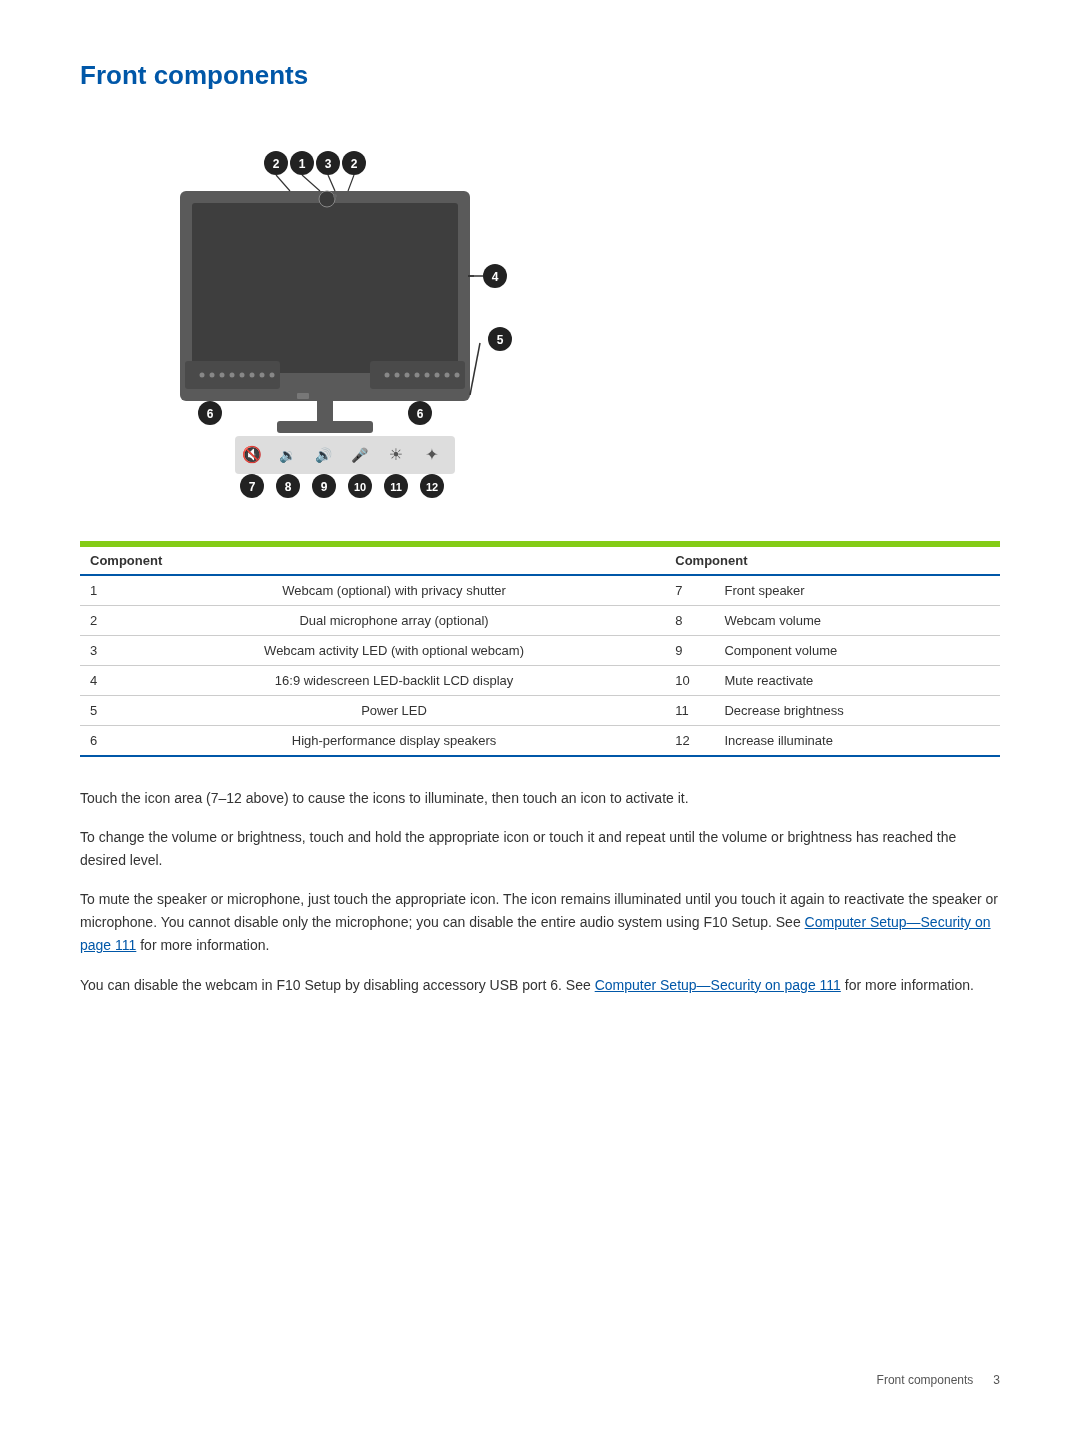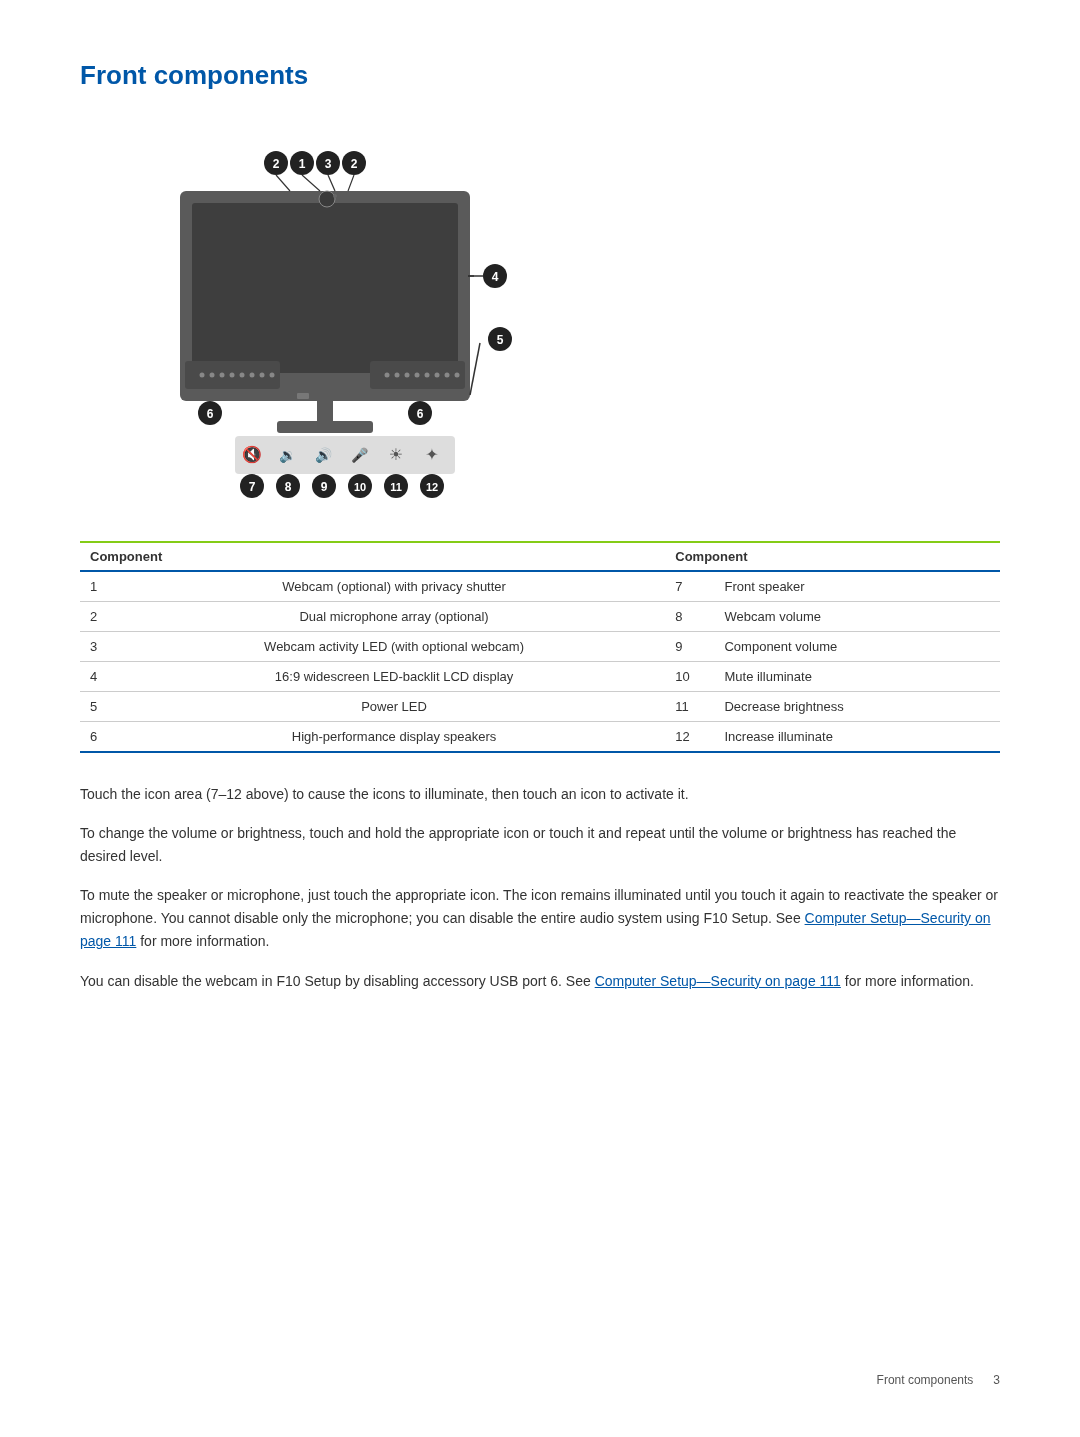--- a/index.html
+++ b/index.html
@@ -37,21 +37,21 @@
       width: 100%;
       border-collapse: collapse;
       margin-bottom: 30px;
     }
 
     .components-table th {
       font-weight: bold;
       font-size: 13px;
       padding: 6px 10px;
       border-bottom: 2px solid #0057a8;
-      border-top: 2px solid #84cc16;
+      border-top: 6px solid #84cc16;
       text-align: left;
       background: #fff;
     }
 
     .components-table td {
       padding: 7px 10px;
       font-size: 13px;
       border-bottom: 1px solid #ccc;
     }
 
@@ -233,21 +233,21 @@
       <tr>
         <td>3</td>
         <td>Webcam activity LED (with optional webcam)</td>
         <td>9</td>
         <td>Component volume</td>
       </tr>
       <tr>
         <td>4</td>
         <td>16:9 widescreen LED-backlit LCD display</td>
         <td>10</td>
-        <td>Mute illuminate</td>
+        <td>Mute reactivate</td>
       </tr>
       <tr>
         <td>5</td>
         <td>Power LED</td>
         <td>11</td>
         <td>Decrease brightness</td>
       </tr>
       <tr>
         <td>6</td>
         <td>High-performance display speakers</td>

